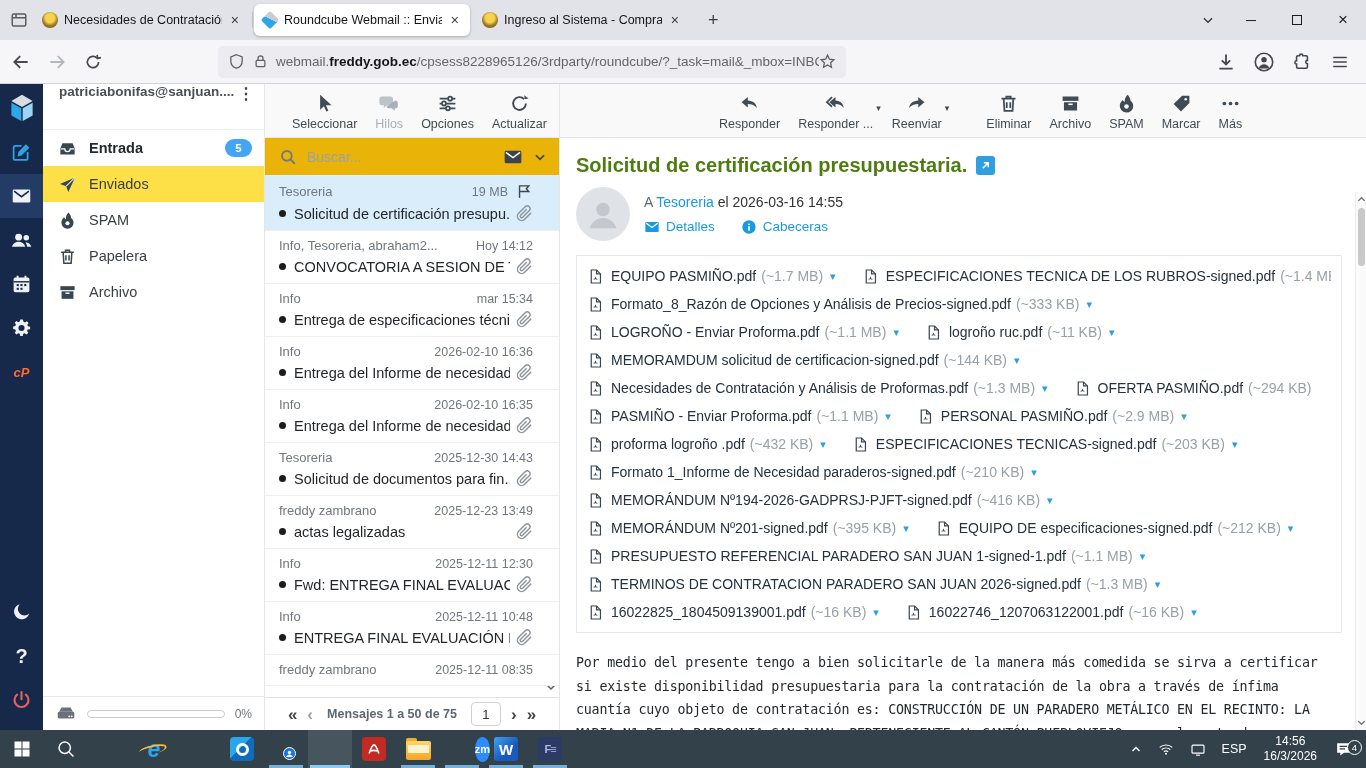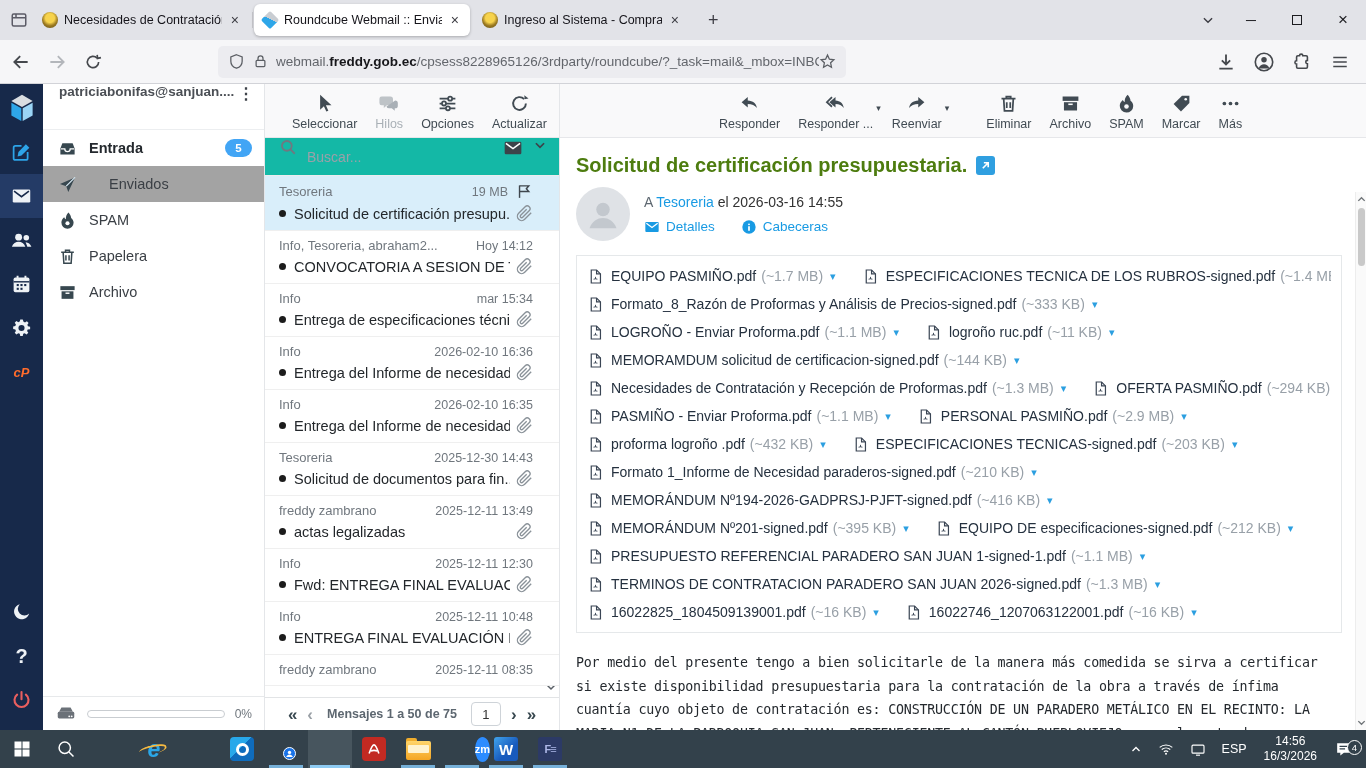--- a/index.html
+++ b/index.html
@@ -42,35 +42,35 @@
   .rail-spacer{flex:1;}
   .cp-txt{color:#ff6c2c;font-weight:700;font-size:13px;font-style:italic;}
   
   #folders{position:absolute;left:43px;top:0;width:222px;height:100%;background:#fff;border-right:1px solid #e4e6e9;}
   #acct{height:46px;display:flex;align-items:flex-start;padding:0 10px 0 16px;font-size:13.5px;font-weight:700;color:#4b4f55;border-bottom:1px solid #eceef0;}
   #acct .name{flex:1;white-space:nowrap;overflow:hidden;}
   #acct .kebab{font-size:16px;color:#3e434a;font-weight:700;letter-spacing:0;}
   .folder{height:36px;display:flex;align-items:center;padding:0 12px 0 15px;color:#37474f;--hole:#fff;}
   .folder .flabel{margin-left:12px;font-size:14.5px;color:#3a3f45;flex:1;}
   .folder.unread .flabel{font-weight:700;color:#24292e;}
-  .folder.selected{background:#a3a3a3;gap:20px;--hole:#def0fa;}
+  .folder.selected{background:#fde047;--hole:#def0fa;}
   .badge{background:#42a5f5;color:#fff;font-size:11.5px;font-weight:700;border-radius:9px;min-width:27px;height:18px;display:flex;align-items:center;justify-content:center;}
   #quota{position:absolute;left:0;bottom:0;width:100%;height:34px;border-top:1px solid #e7e9eb;display:flex;align-items:center;padding:0 12px;color:#6f767d;}
   #quota .track{flex:1;height:8px;border:1px solid #c9cdd1;border-radius:5px;margin:0 10px;background:#fff;}
   #quota .pct{font-size:12px;color:#6f767d;}
 
   
   #listcol{position:absolute;left:265px;top:0;width:295px;height:100%;border-right:1px solid #e4e6e9;display:flex;flex-direction:column;--hole:#f9f9fa;}
   .toolbar{height:54px;background:#f9f9fa;border-bottom:1px solid #e6e7ea;display:flex;align-items:flex-end;padding:0 0 6px 18px;}
   .tbtn-wrap{position:relative;display:flex;align-items:flex-end;}
   .tbtn{display:flex;flex-direction:column;align-items:center;gap:3px;font-size:12.5px;color:#414b53;padding:0 9px;}
   .tbtn .ic{width:21px;height:21px;}
   .tbtn.dis{color:#a9b0b6;}
   .caret-sm{font-size:9px;color:#414b53;align-self:flex-end;margin:0 2px 18px -6px;}
-  #searchrow{height:38px;display:flex;padding:0 12px 0 14px;border-bottom:1px solid #ececee;background:#14b8a6;--hole:#fff;color:#3c434a;}
+  #searchrow{height:38px;display:flex;align-items:center;padding:0 12px 0 14px;border-bottom:1px solid #ececee;background:#eab308;--hole:#fff;color:#3c434a;}
   #searchrow input{border:0;outline:0;flex:1;font-size:14px;margin-left:10px;color:#333;background:transparent;font-family:"Liberation Sans",sans-serif;}
   #searchrow input::placeholder{color:#9aa1a8;}
   #msgs{flex:1;overflow:hidden;position:relative;background:#fff;}
   .msg-item{padding:7px 26px 8px 14px;border-bottom:1px solid #efefef;position:relative;}
   .msg-item.selected{background:#d9eefa;}
   .m1{display:flex;align-items:center;font-size:13px;color:#70777e;}
   .m1 .mfrom{flex:1;white-space:nowrap;overflow:hidden;}
   .m1 .mmeta{font-size:12.5px;margin-left:6px;}
   .m1 .ic{width:17px;height:17px;color:#3f474e;margin-left:8px;}
   .m2{display:flex;align-items:center;margin-top:5px;}
@@ -549,21 +549,21 @@
             <span class="ic">
               <svg viewBox="0 0 24 24" fill="none" stroke="currentColor" stroke-width="1.9">
                 <path d="M21.44 11.05l-9.19 9.19a6 6 0 0 1-8.49-8.49l9.19-9.19a4 4 0 0 1 5.66 5.66l-9.2 9.19a2 2 0 0 1-2.83-2.83l8.49-8.48"></path>
               </svg>
             </span>
           </div>
         </div>
         <div class="msg-item">
           <div class="m1">
             <span class="mfrom">freddy zambrano</span>
-            <span class="mmeta">2025-12-11 13:49</span>
+            <span class="mmeta">2025-12-23 13:49</span>
           </div>
           <div class="m2">
             <span class="dot"></span>
             <span class="msub">actas legalizadas</span>
             <span class="ic">
               <svg viewBox="0 0 24 24" fill="none" stroke="currentColor" stroke-width="1.9">
                 <path d="M21.44 11.05l-9.19 9.19a6 6 0 0 1-8.49-8.49l9.19-9.19a4 4 0 0 1 5.66 5.66l-9.2 9.19a2 2 0 0 1-2.83-2.83l8.49-8.48"></path>
               </svg>
             </span>
           </div>
@@ -774,21 +774,21 @@
           </div>
           <div class="att-row">
             <span class="att-item">
               <span class="ic pdfic">
                 <svg viewBox="0 0 24 24" fill="none" stroke="currentColor" stroke-width="1.7">
                   <path d="M6 2.8h7.5L19 8.3v12.9H6z"></path>
                   <path d="M13.5 2.8v5.5H19"></path>
                   <path d="M9.3 15.8c1.8-.7 3.6-.7 5.4 0M12 12.5v3" stroke-width="1.3"></path>
                 </svg>
               </span>
-              <span class="att-name">Formato_8_Razón de Proformas y Análisis de Precios-signed.pdf</span>
+              <span class="att-name">Formato_8_Razón de Opciones y Análisis de Precios-signed.pdf</span>
               <span class="att-size">(~333 KB)</span>
               <span class="att-caret">▾</span>
             </span>
           </div>
           <div class="att-row">
             <span class="att-item">
               <span class="ic pdfic">
                 <svg viewBox="0 0 24 24" fill="none" stroke="currentColor" stroke-width="1.7">
                   <path d="M6 2.8h7.5L19 8.3v12.9H6z"></path>
                   <path d="M13.5 2.8v5.5H19"></path>
@@ -828,21 +828,21 @@
           </div>
           <div class="att-row">
             <span class="att-item">
               <span class="ic pdfic">
                 <svg viewBox="0 0 24 24" fill="none" stroke="currentColor" stroke-width="1.7">
                   <path d="M6 2.8h7.5L19 8.3v12.9H6z"></path>
                   <path d="M13.5 2.8v5.5H19"></path>
                   <path d="M9.3 15.8c1.8-.7 3.6-.7 5.4 0M12 12.5v3" stroke-width="1.3"></path>
                 </svg>
               </span>
-              <span class="att-name">Necesidades de Contratación y Recepción de Proformas.pdf</span>
+              <span class="att-name">Necesidades de Contratación y Análisis de Proformas.pdf</span>
               <span class="att-size">(~1.3 MB)</span>
               <span class="att-caret">▾</span>
             </span>
             <span class="att-item">
               <span class="ic pdfic">
                 <svg viewBox="0 0 24 24" fill="none" stroke="currentColor" stroke-width="1.7">
                   <path d="M6 2.8h7.5L19 8.3v12.9H6z"></path>
                   <path d="M13.5 2.8v5.5H19"></path>
                   <path d="M9.3 15.8c1.8-.7 3.6-.7 5.4 0M12 12.5v3" stroke-width="1.3"></path>
                 </svg>

